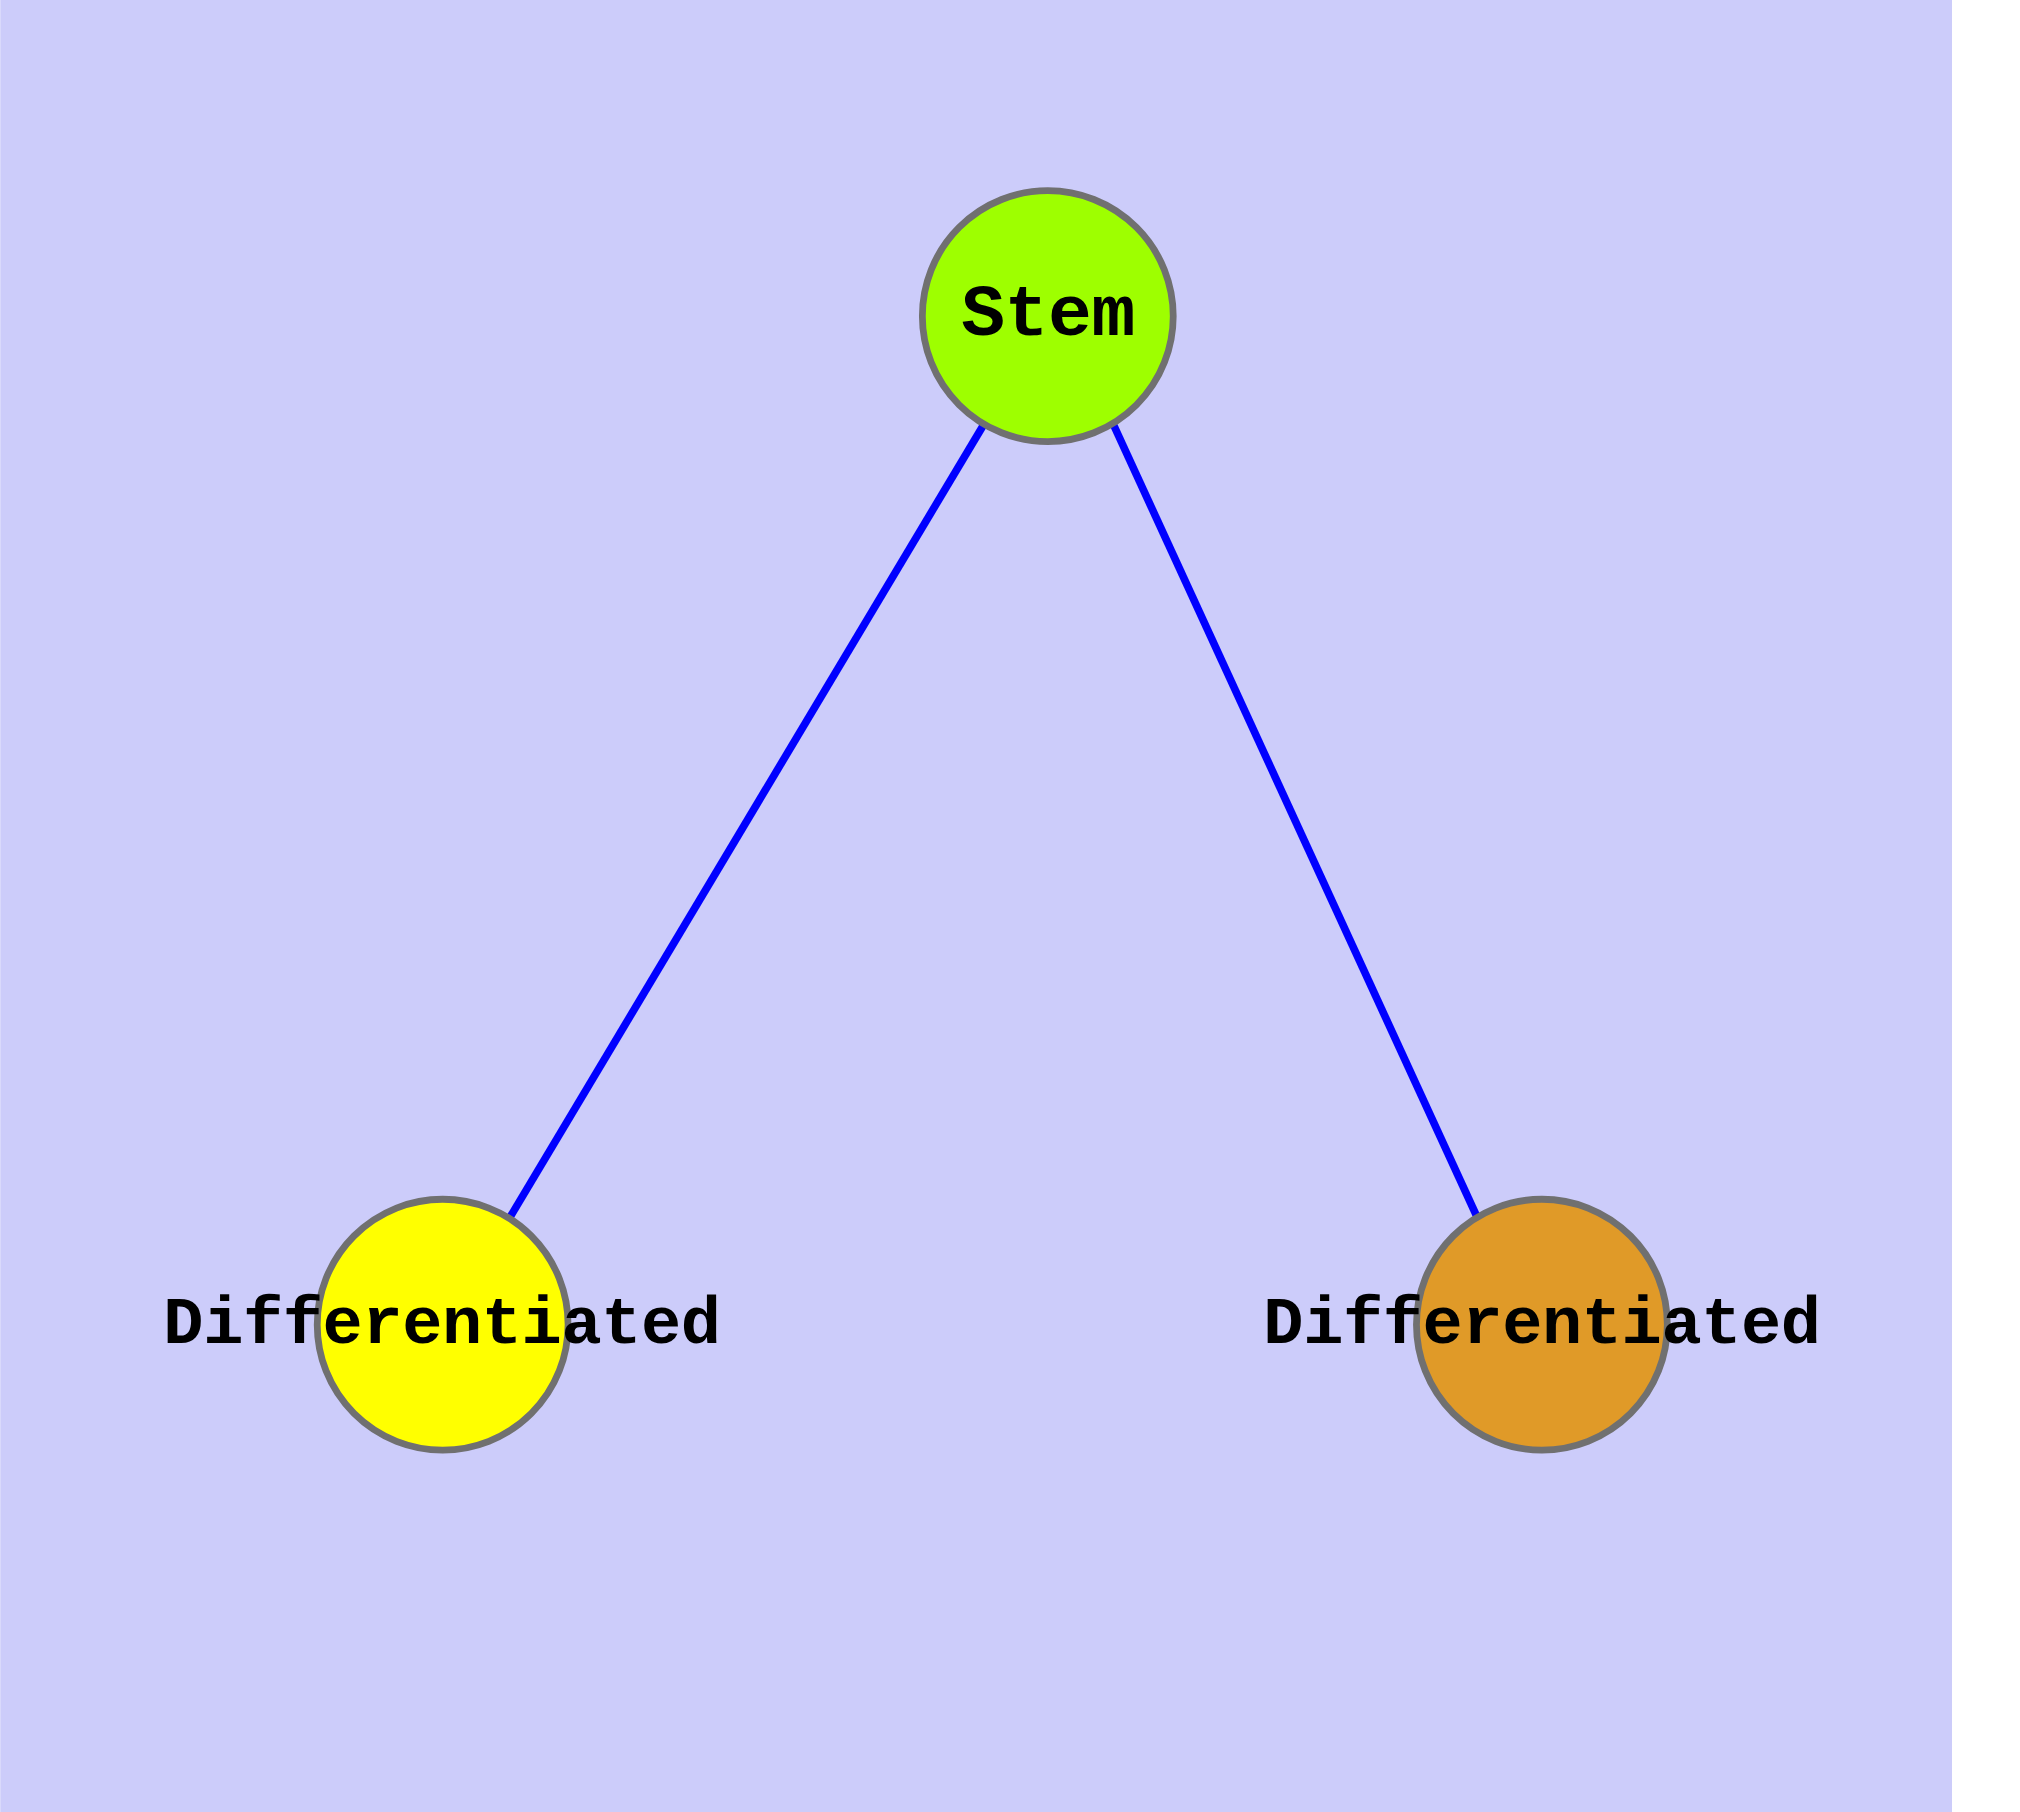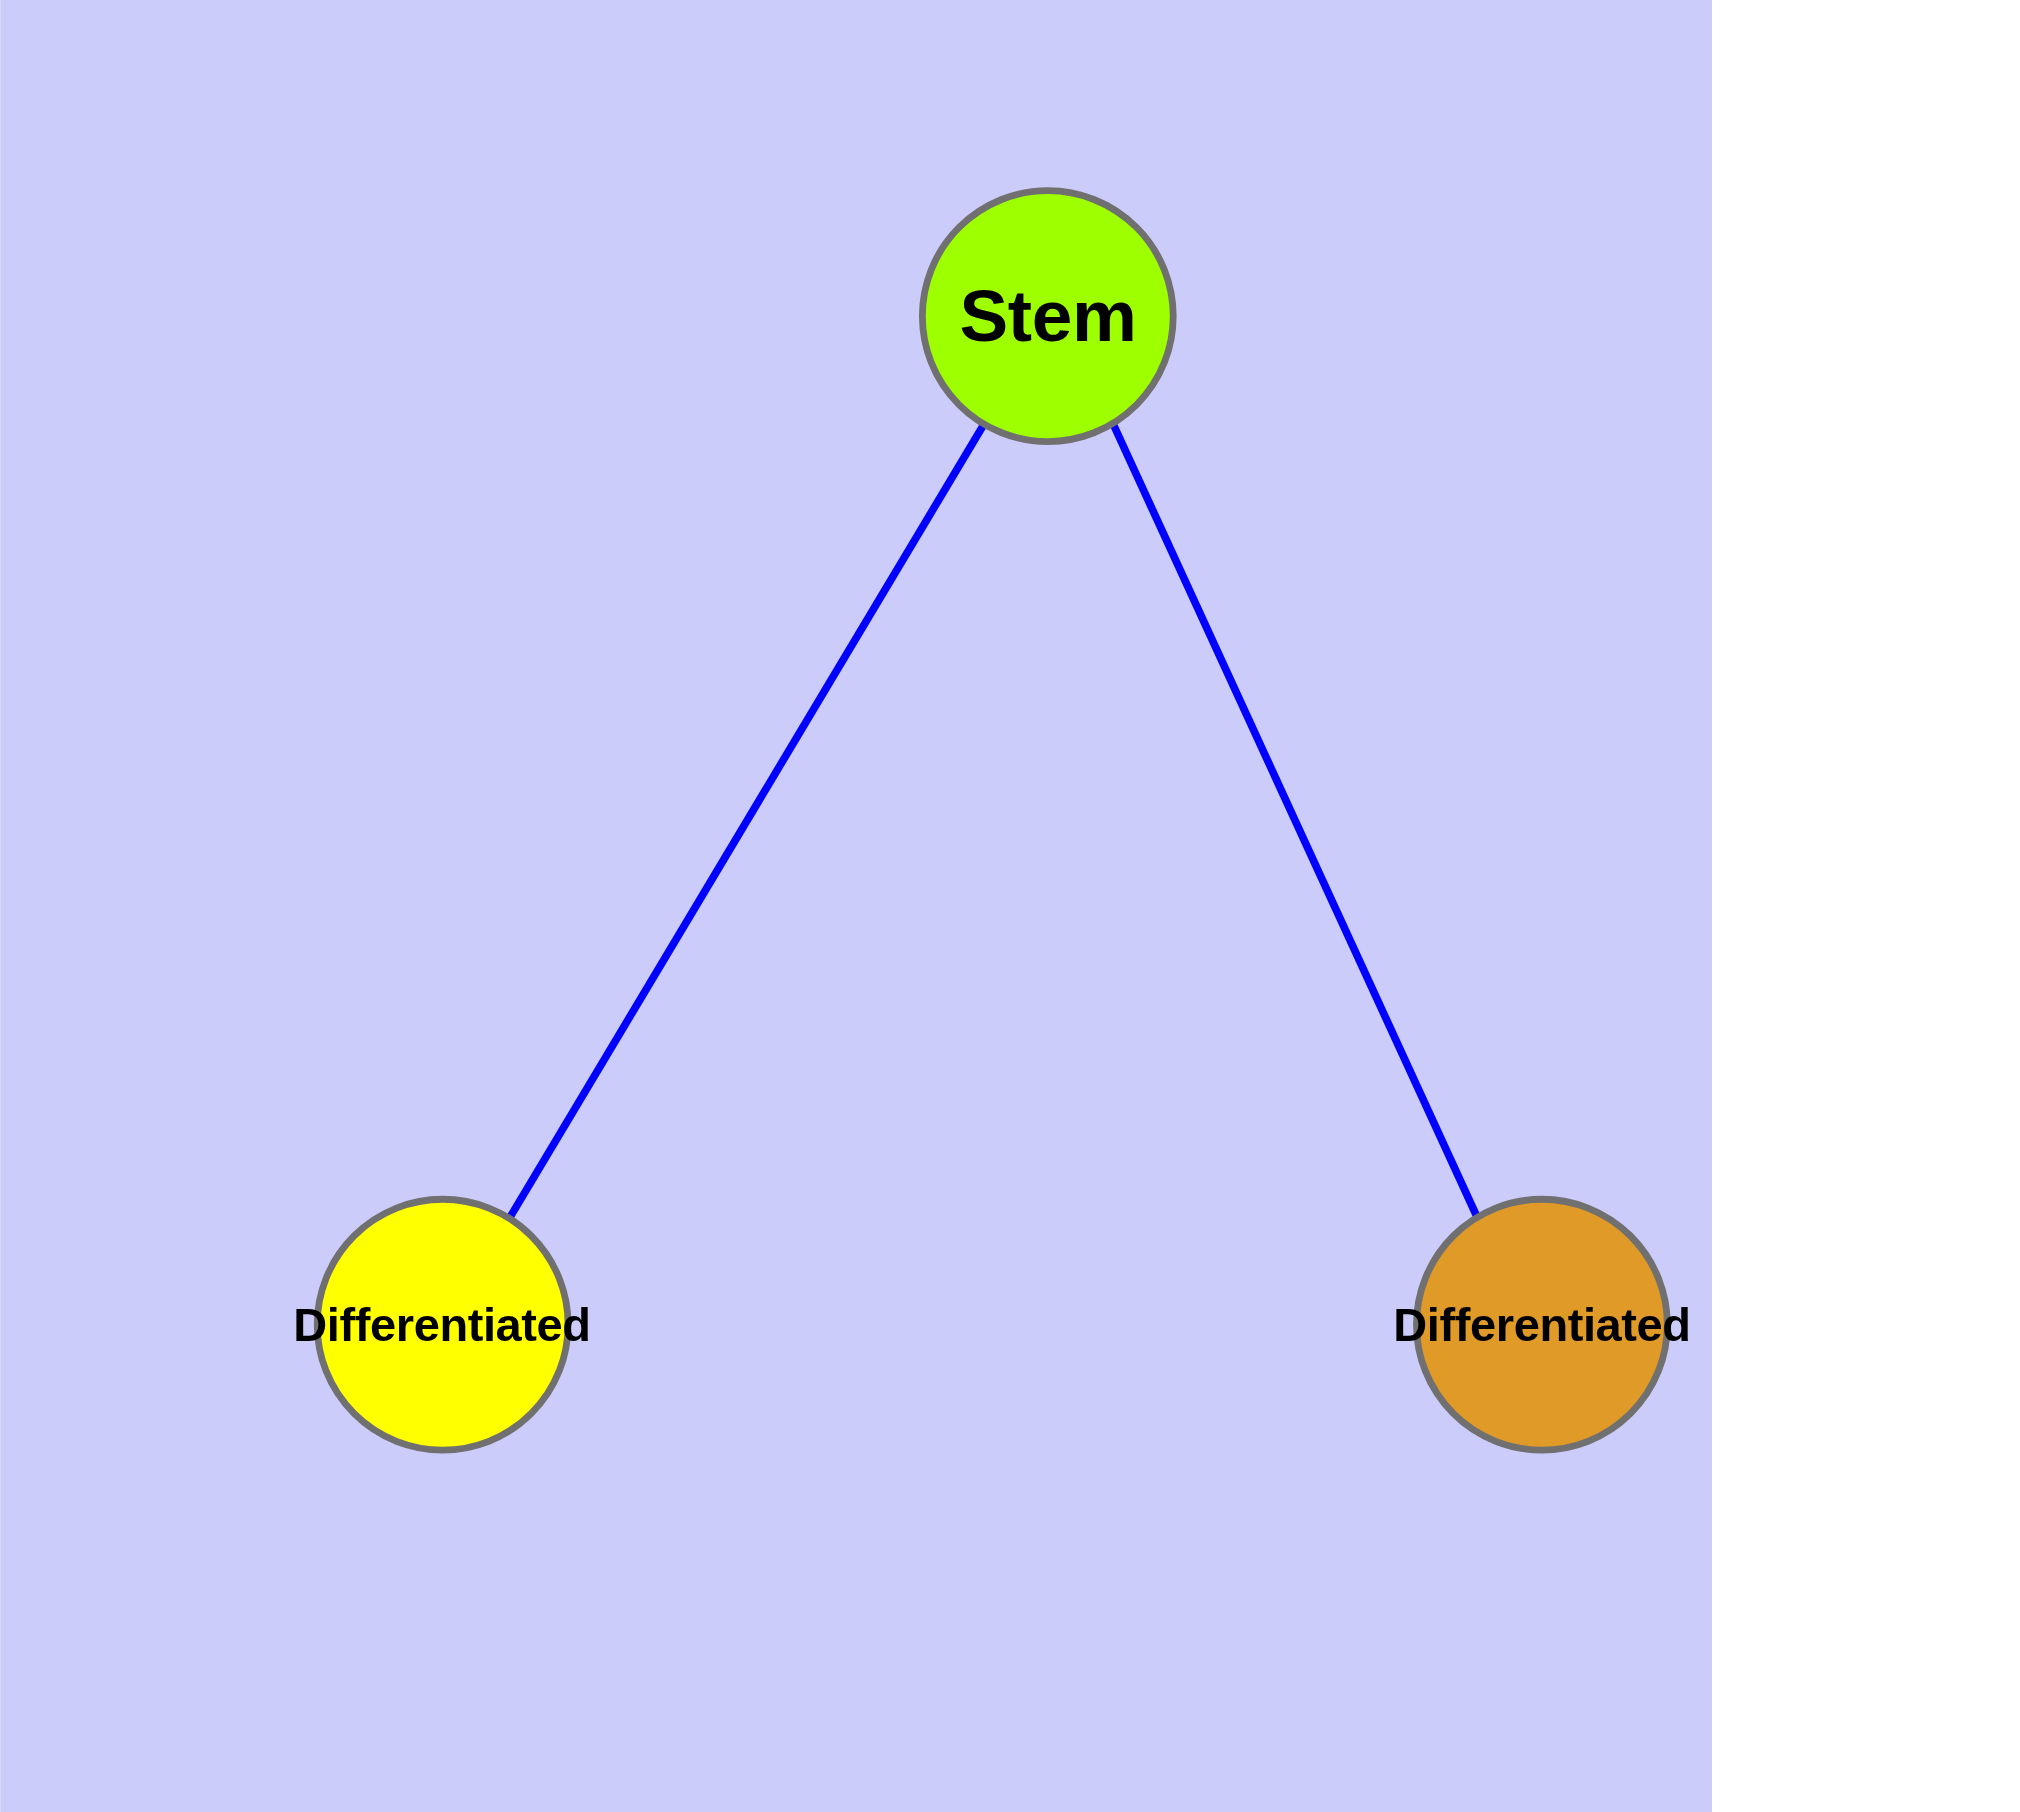--- a/index.html
+++ b/index.html
@@ -3,24 +3,24 @@
 <meta charset="utf-8">
 <title>Cell Differentiation Graph</title>
 <style>
   html, body {
     margin: 0;
     padding: 0;
     background: #ffffff;
   }
   #canvas {
     position: relative;
-    width: 1712px;
+    width: 1952px;
     height: 1812px;
     overflow: hidden;
-    font-family: Liberation Sans, sans-serif;
+    font-family: Liberation Mono, monospace;
   }
   #graph-svg {
     position: absolute;
     top: 0;
     left: 0;
     width: 2021px;
     height: 1812px;
     display: block;
   }
   .node-label {
@@ -31,21 +31,21 @@
     font-weight: bold;
     line-height: 1.02;
     white-space: pre;
     pointer-events: none;
     letter-spacing: -0.4px;
   }
   .label-stem {
     font-size: 73px;
   }
   .label-branch {
-    font-size: 47px;
+    font-size: 67px;
   }
 </style>
 </head>
 <body>
 
 <div id="canvas">
 
   <svg id="graph-svg" viewBox="0 0 2384 2138" xmlns="http://www.w3.org/2000/svg">
     <rect id="bg-rect" x="0" y="0" width="2384" height="2138" fill="#CCCCFA"></rect>
     <g id="edges-layer">

